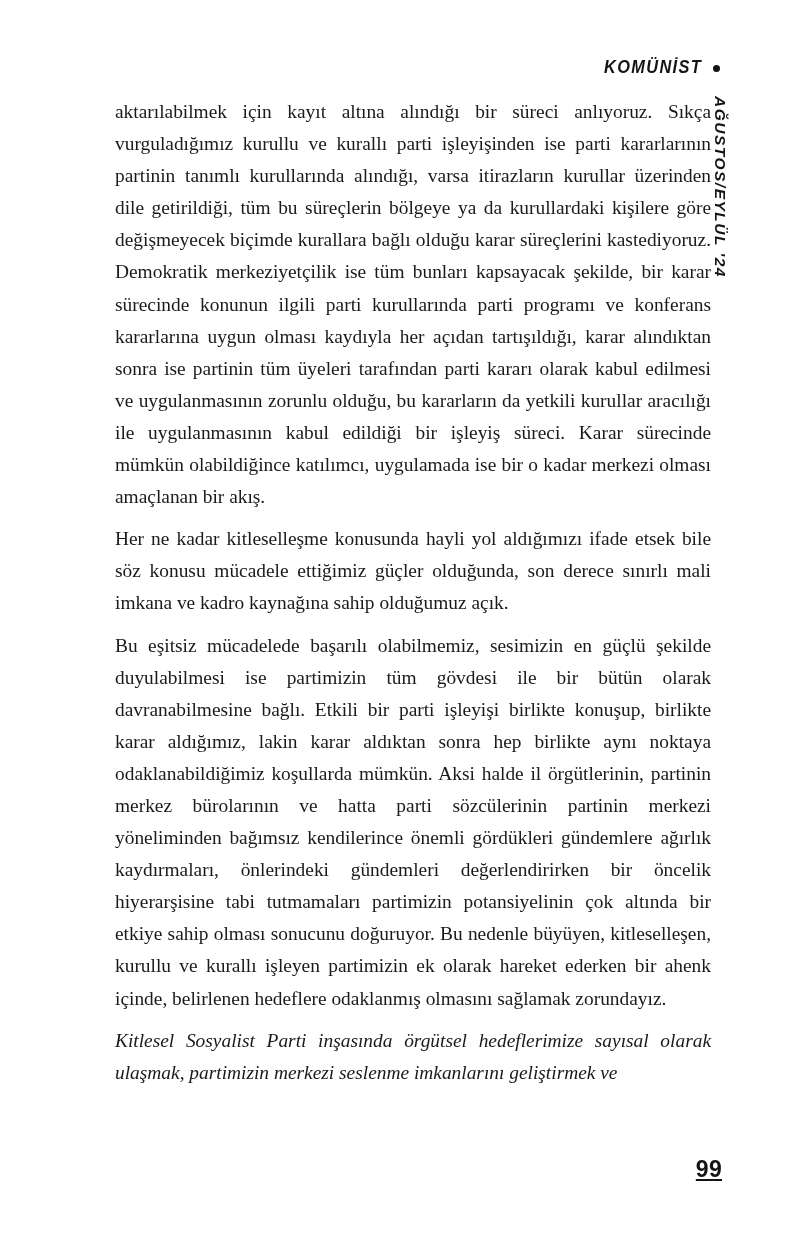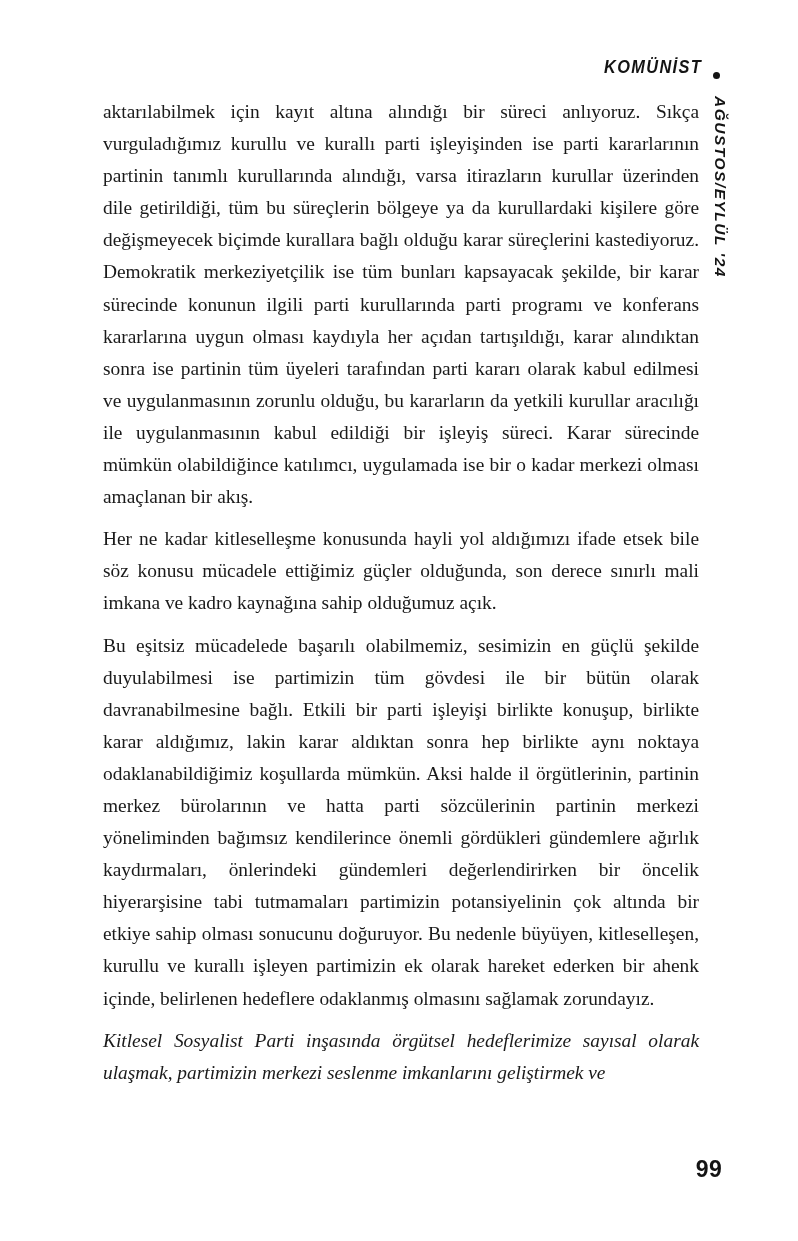--- a/index.html
+++ b/index.html
@@ -15,21 +15,21 @@
     overflow: hidden;
     font-family: "Liberation Serif", "DejaVu Serif", serif;
   }
 
   
   .running-head {
     position: absolute;
     top: 56px;
     right: 78px;
     display: flex;
-    align-items: flex-end;
+    align-items: center;
     gap: 11px;
     white-space: nowrap;
   }
   .running-head-title {
     font-family: "Liberation Sans", "DejaVu Sans", sans-serif;
     font-weight: bold;
     font-style: italic;
     font-size: 19px;
     letter-spacing: 1.6px;
     color: #141414;
@@ -65,21 +65,21 @@
     font-weight: bold;
     font-style: italic;
     font-size: 15.5px;
     letter-spacing: 1.5px;
     color: #141414;
   }
 
   
   .text-column {
     position: absolute;
-    left: 103px;
+    left: 115px;
     top: 96px;
     width: 596px;
   }
   .body-paragraph {
     margin: 0 0 10px 0;
     font-size: 19.4px;
     line-height: 32.1px;
     text-align: justify;
     text-justify: inter-word;
     color: #1a1a1a;
@@ -94,20 +94,21 @@
   
   .folio {
     position: absolute;
     right: 76px;
     bottom: 58px;
     font-family: "Liberation Sans", "DejaVu Sans", sans-serif;
     font-weight: bold;
     font-size: 23px;
     color: #141414;
     letter-spacing: 0.3px;
+    text-decoration: underline;
   }
 </style>
 </head>
 <body>
 
 <div class="page">
 
   <div class="running-head">
     <span class="running-head-title">KOMÜNİST</span>
     <span class="running-head-dot"></span>

